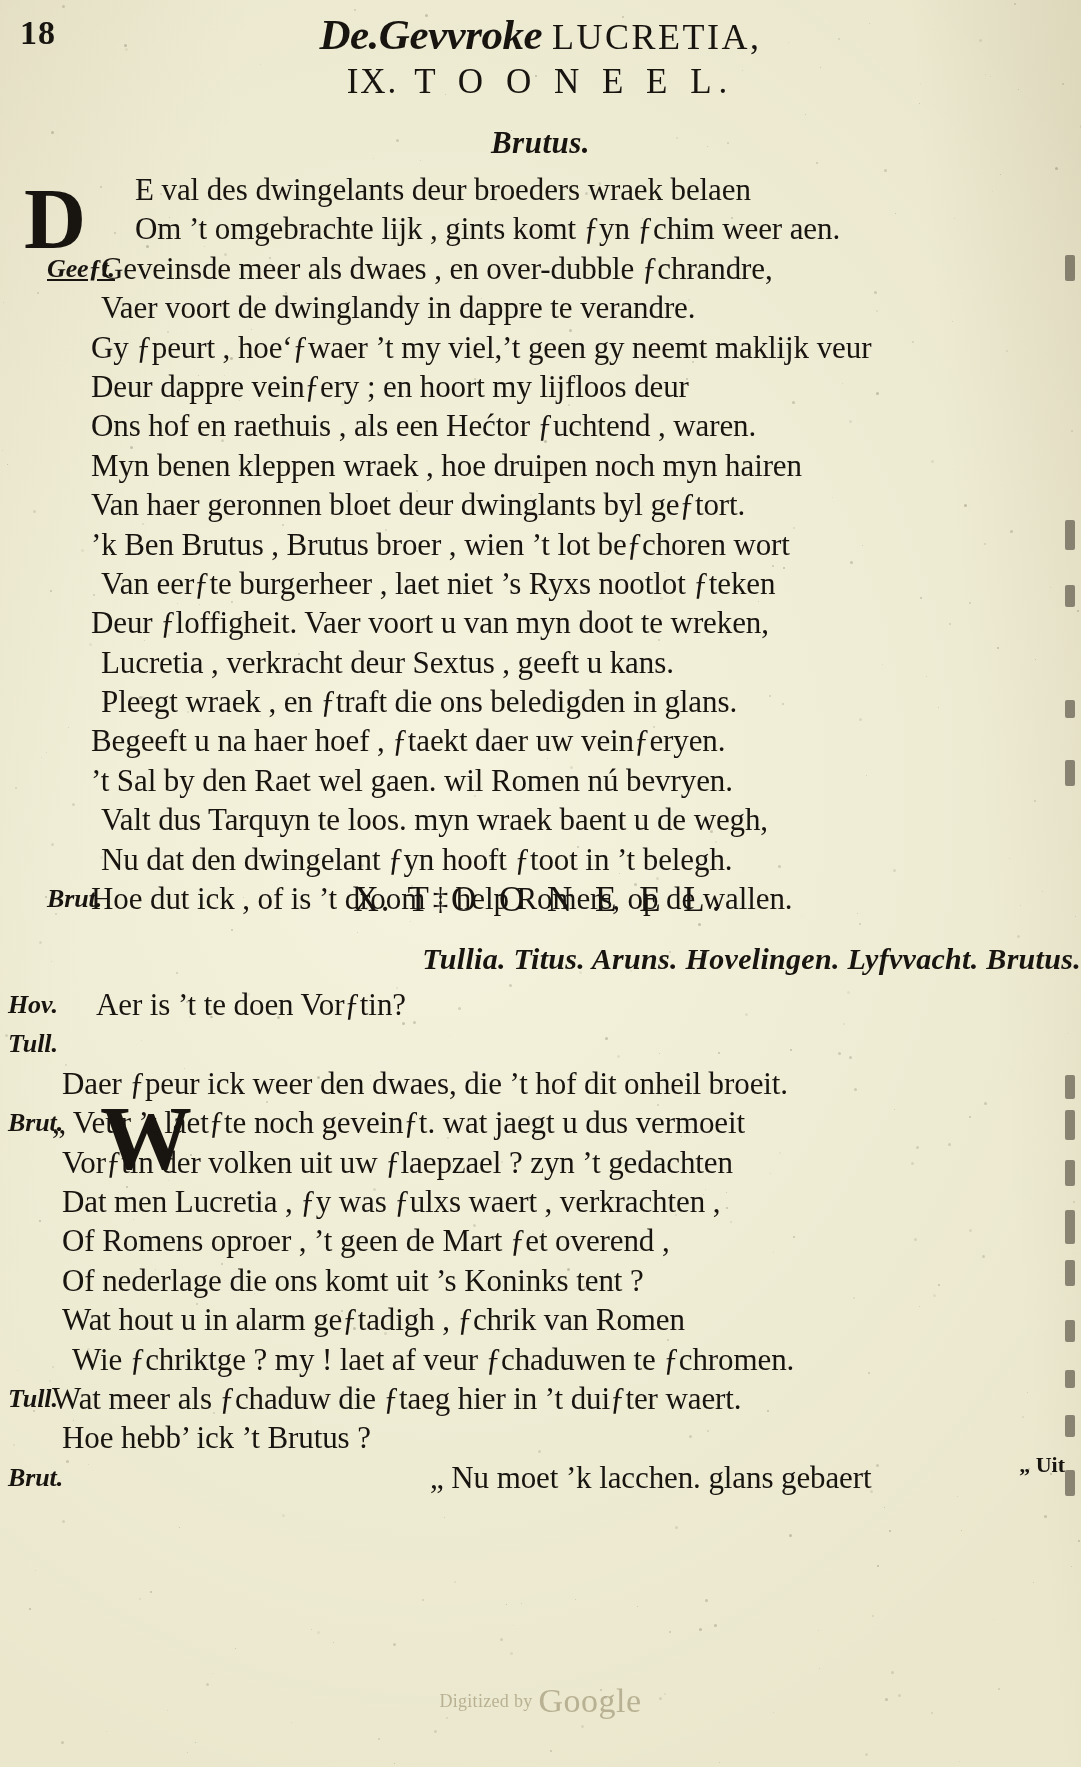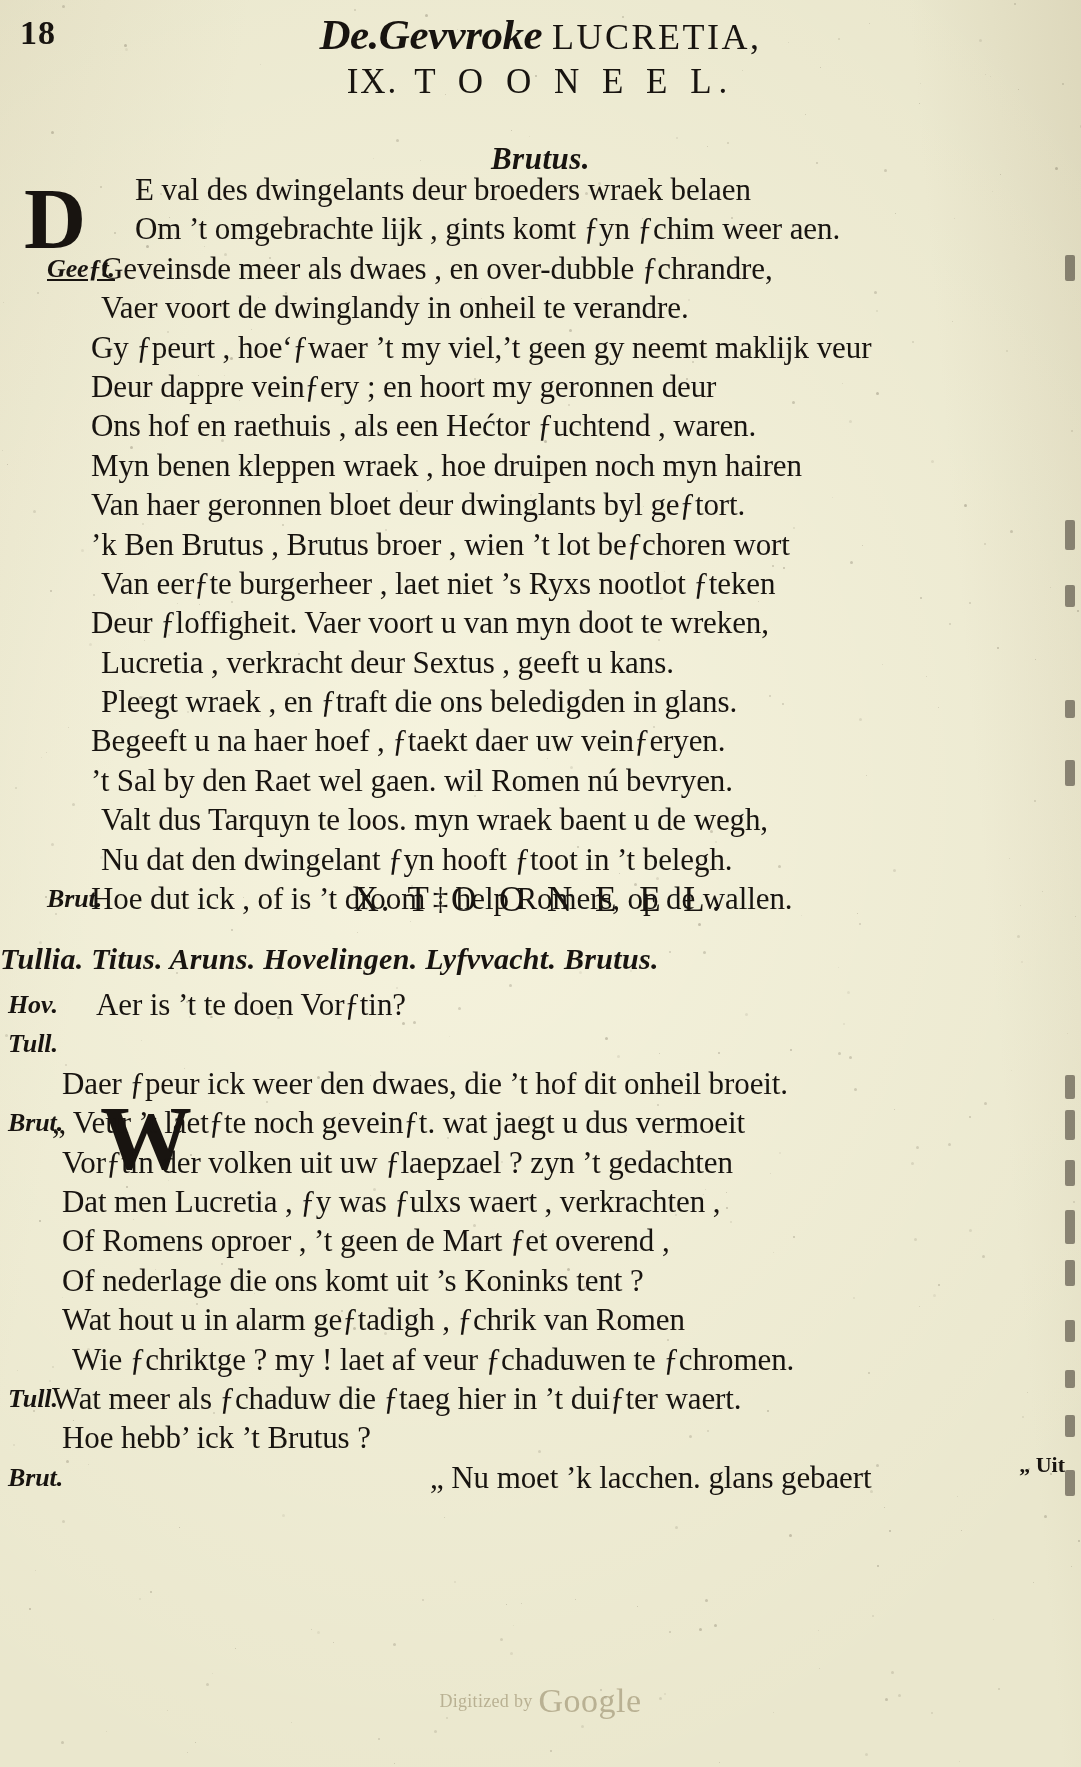--- a/index.html
+++ b/index.html
@@ -82,21 +82,21 @@
 
   .speaker-center {
     text-align: center;
     font-style: italic;
     font-weight: 700;
     font-size: 31px;
     letter-spacing: 0.5px;
   }
 
   .castlist {
-    text-align: left;
+    text-align: right;
     font-style: italic;
     font-weight: 700;
     font-size: 30px;
     letter-spacing: 0.3px;
     white-space: nowrap;
   }
 
   
   .verse {
     position: absolute;
@@ -188,31 +188,31 @@
   <div class="folio">18</div>
 
   <div class="running-head">
     <span class="rh-ital">De.Gevvroke</span><span class="rh-caps">LUCRETIA,</span>
   </div>
 
   <div class="scene-head" style="position:absolute; left:0; right:0; top:62px;">
     <span class="sh-num">IX.</span><span>T O O N E E L.</span>
   </div>
 
-  <div class="speaker-center" style="position:absolute; left:0; right:0; top:125px;margin-top:16px;">Brutus.</div>
+  <div class="speaker-center" style="position:absolute; left:0; right:0; top:125px;">Brutus.</div>
 
   <div class="dropcap" id="dropcap-d">D</div>
 
   <div class="verse" id="verse-nine" style="top:170px;margin-left:39px;">
       <div class="vline"><span class="vtext ind-drop">E val des dwingelants deur broeders  wraek belaen</span></div>
       <div class="vline"><span class="vtext ind-drop">Om ’t omgebrachte lijk ,  gints komt ƒyn ƒchim weer aen.</span></div>
       <div class="vline"><span class="spk-col" style="left: 8px; text-decoration: underline;">Geeƒt.</span><span class="vtext ind-1">Geveinsde meer als dwaes ,  en over-dubble ƒchrandre,</span></div>
-      <div class="vline"><span class="vtext ind-1">Vaer voort de dwinglandy in onheil te verandre.</span></div>
+      <div class="vline"><span class="vtext ind-1">Vaer voort de dwinglandy in dappre te verandre.</span></div>
       <div class="vline"><span class="vtext ind-0">Gy ƒpeurt ,  hoeʻƒwaer ’t my viel,’t geen gy neemt maklijk veur</span></div>
-      <div class="vline"><span class="vtext ind-0">Deur dappre veinƒery ;  en hoort my geronnen deur</span></div>
+      <div class="vline"><span class="vtext ind-0">Deur dappre veinƒery ;  en hoort my lijfloos deur</span></div>
       <div class="vline"><span class="vtext ind-0">Ons hof en raethuis ,  als een Hećtor ƒuchtend ,  waren.</span></div>
       <div class="vline"><span class="vtext ind-0">Myn benen kleppen wraek ,  hoe druipen noch myn  hairen</span></div>
       <div class="vline"><span class="vtext ind-0">Van haer geronnen bloet deur dwinglants byl geƒtort.</span></div>
       <div class="vline"><span class="vtext ind-0">’k Ben Brutus ,  Brutus broer ,  wien ’t lot beƒchoren wort</span></div>
       <div class="vline"><span class="vtext ind-1">Van eerƒte burgerheer ,  laet niet ’s Ryxs nootlot ƒteken</span></div>
       <div class="vline"><span class="vtext ind-0">Deur ƒloffigheit.  Vaer voort u van myn doot te wreken,</span></div>
       <div class="vline"><span class="vtext ind-1">Lucretia ,  verkracht deur Sextus ,  geeft u kans.</span></div>
       <div class="vline"><span class="vtext ind-1">Pleegt wraek ,  en ƒtraft die ons beledigden in glans.</span></div>
       <div class="vline"><span class="vtext ind-0">Begeeft u na haer hoef ,  ƒtaekt daer uw veinƒeryen.</span></div>
       <div class="vline"><span class="vtext ind-0">’t Sal by den Raet wel gaen.  wil Romen nú bevryen.</span></div>

